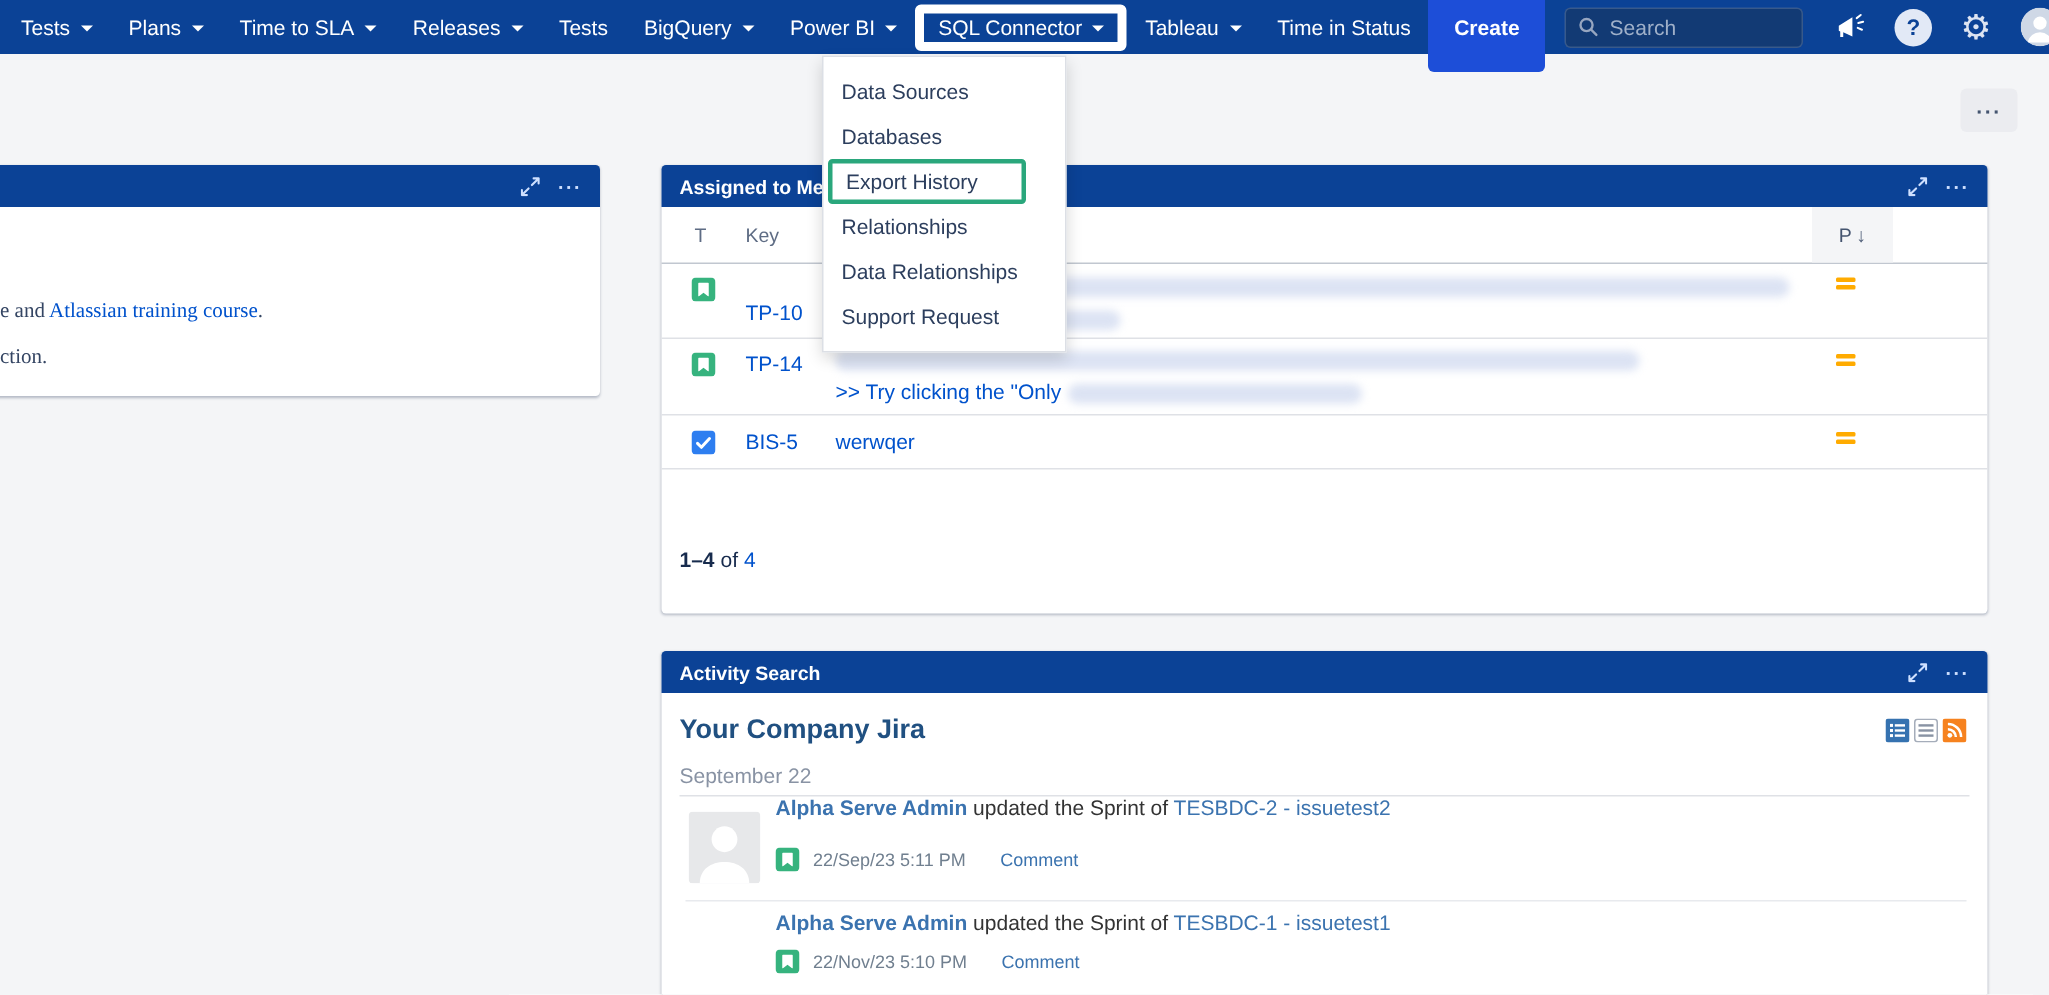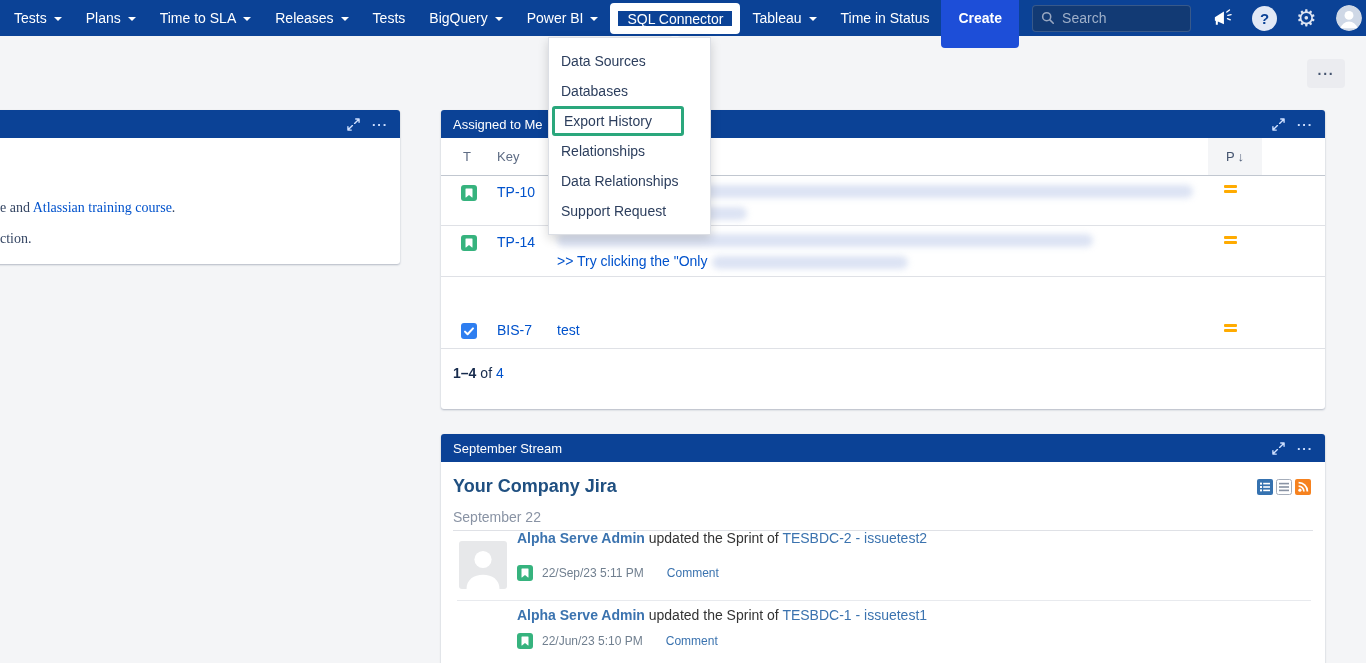--- a/index.html
+++ b/index.html
@@ -4,21 +4,21 @@
 <style>
   * { margin:0; padding:0; box-sizing:border-box; }
   body { font-family:"Liberation Sans", sans-serif; }
   .screen { position:relative; width:1366px; height:663px; background:#f4f5f7; overflow:hidden; }
 
   
   .navbar { position:absolute; top:0; left:0; width:1366px; height:36px; background:#0b4296;
             display:flex; align-items:center; padding:0 16px 0 2px; z-index:40; }
   .nav-item { color:#fff; font-size:14px; height:36px; display:flex; align-items:center; gap:7px;
               padding:0 12px; cursor:pointer; white-space:nowrap; }
-  .nav-item.highlighted { border:8px solid #ffffff; border-radius:4px; height:31px; padding:0 9px;flex-direction:column; }
+  .nav-item.highlighted { border:6px solid #ffffff; border-radius:4px; height:31px; padding:0 9px; }
   .chev { width:0; height:0; border-left:4px solid transparent; border-right:4px solid transparent;
           border-top:4px solid #fff; margin-top:2px; }
   .create-btn { margin-left:auto; background:#1d4ed8; color:#fff; font-weight:bold; font-size:14px;
                 border:none; border-radius:4px; padding:22px 17px; cursor:pointer; }
   .search-box { margin-left:13px; width:170px; height:27px; background:#123a74;
                 border:1px solid rgba(255,255,255,.16); border-radius:4px;
                 display:flex; align-items:center; padding:0 8px; gap:7px; }
   .search-box input { background:transparent; border:none; outline:none; color:#e7edf7; font-size:14px; width:120px; }
   .search-box input::placeholder { color:#9fb0c9; }
   .nav-icons { display:flex; align-items:center; gap:19px; margin-left:21px; }
@@ -32,21 +32,21 @@
               border:1px solid #dcdfe5; box-shadow:0 4px 10px rgba(0,0,0,.16); z-index:60; padding:8px 0; }
   .menu-item { height:30px; display:flex; align-items:center; padding:0 12px; font-size:14px;
                color:#2c3e5d; cursor:pointer; white-space:nowrap; }
   .menu-item.highlighted { border:3px solid #2aa77c; border-radius:3px; width:132px;
                            margin-left:3px; padding:0 9px; }
 
   
   .gadget { position:absolute; background:#fff; border-radius:3px; box-shadow:0 1px 2px rgba(9,30,66,.28); }
   .gadget-header { height:28px; background:#0b4296; border-radius:3px 3px 0 0; display:flex;
                    align-items:center; padding:0 12px; color:#fff; }
-  .gadget-title { font-size:13px; font-weight:normal; }
+  .gadget-title { font-size:13px; font-weight:bold; }
   .gadget-actions { margin-left:auto; display:flex; align-items:center; gap:12px; }
   .hdr-btn { display:flex; align-items:center; cursor:pointer; color:#cfe0ff; }
   .dots { font-weight:bold; font-size:13px; letter-spacing:1px; color:#cfe0ff; line-height:1; }
 
   
   .left-gadget { left:-300px; top:110px; width:700px; height:154px; }
   .left-body { position:absolute; left:300px; top:82px; font-size:14px; color:#344563; line-height:31px;font-family:Liberation Serif, serif; }
   .link { color:#0052cc; text-decoration:none; cursor:pointer; }
 
   
@@ -222,21 +222,21 @@
       </div>
     </div>
 
     <div class="row" style="top:66px; height:50px">
       <span class="type-icon" style="top:9px">
         <svg viewBox="0 0 16 16" width="16" height="16">
             <rect width="16" height="16" rx="3" fill="#36B37E"></rect>
             <path d="M5 3.5h6a.5.5 0 0 1 .5.5v8.2a.3.3 0 0 1-.48.24L8 10.1l-3.02 2.34A.3.3 0 0 1 4.5 12.2V4a.5.5 0 0 1 .5-.5z" fill="#fff"></path>
           </svg>
       </span>
-      <a class="link key-link" style="top:8px">TP-10</a>
+      <a class="link key-link" style="top:24px">TP-10</a>
       <span class="blur" style="left:116px; top:9px; width:636px"></span>
       <span class="blur" style="left:116px; top:31px; width:190px"></span>
       <span class="prio" style="top:7px">
           <i></i>
           <i></i>
         </span>
     </div>
 
     <div class="row" style="top:116px; height:51px">
       <span class="type-icon" style="top:9px">
@@ -248,44 +248,44 @@
       <a class="link key-link" style="top:8px">TP-14</a>
       <span class="blur" style="left:116px; top:8px; width:536px"></span>
       <a class="link sum-link" style="top:27px">&gt;&gt; Try clicking the "Only</a>
       <span class="blur" style="left:271px; top:30px; width:196px"></span>
       <span class="prio" style="top:8px">
           <i></i>
           <i></i>
         </span>
     </div>
 
-
-    <div class="row" style="top:203px; height:36px">
+    <div class="row" style="top:167px; height:36px">
       <span class="type-icon" style="top:10px">
         <svg viewBox="0 0 16 16" width="16" height="16">
             <rect width="16" height="16" rx="3" fill="#2E7EF0"></rect>
             <path d="M4 8.6l2.6 2.6L12 5.4" stroke="#fff" stroke-width="2" fill="none" stroke-linecap="round" stroke-linejoin="round"></path>
           </svg>
       </span>
-      <a class="link key-link" style="top:9px">BIS-7</a>
-      <a class="link sum-link" style="top:9px">test</a>
+      <a class="link key-link" style="top:9px">BIS-5</a>
+      <a class="link sum-link" style="top:9px">werwqer</a>
       <span class="prio" style="top:9px">
           <i></i>
           <i></i>
         </span>
     </div>
+
 
     <div class="pagination">
       <span class="pag-range">1–4</span><span class="pag-of">of</span><a class="link">4</a>
     </div>
   </div>
 
   <div class="gadget activity-gadget">
     <div class="gadget-header">
-      <span class="gadget-title">September Stream</span>
+      <span class="gadget-title">Activity Search</span>
       <div class="gadget-actions">
         <span class="hdr-btn">
           <svg width="13" height="13" viewBox="0 0 14 14">
               <g stroke="#cfe0ff" stroke-width="1.5" fill="none" stroke-linecap="round">
                 <path d="M8.2 5.8L13 1M13 1H9.4M13 1v3.6"></path>
                 <path d="M5.8 8.2L1 13M1 13h3.6M1 13V9.4"></path>
               </g>
             </svg>
         </span>
         <span class="dots">···</span>
@@ -353,18 +353,18 @@
     <div class="act-line" style="top:173px">
       <span class="act-user">Alpha Serve Admin</span><span> updated the Sprint of </span><span class="act-target">TESBDC-1 - issuetest1</span>
     </div>
     <div class="act-meta" style="top:199px">
       <span style="display:flex">
         <svg viewBox="0 0 16 16" width="16" height="16">
             <rect width="16" height="16" rx="3" fill="#36B37E"></rect>
             <path d="M5 3.5h6a.5.5 0 0 1 .5.5v8.2a.3.3 0 0 1-.48.24L8 10.1l-3.02 2.34A.3.3 0 0 1 4.5 12.2V4a.5.5 0 0 1 .5-.5z" fill="#fff"></path>
           </svg>
       </span>
-      <span class="act-time">22/Jun/23 5:10 PM</span>
+      <span class="act-time">22/Nov/23 5:10 PM</span>
       <span class="act-comment">Comment</span>
     </div>
   </div>
 
 </div>
 
 </body></html>

